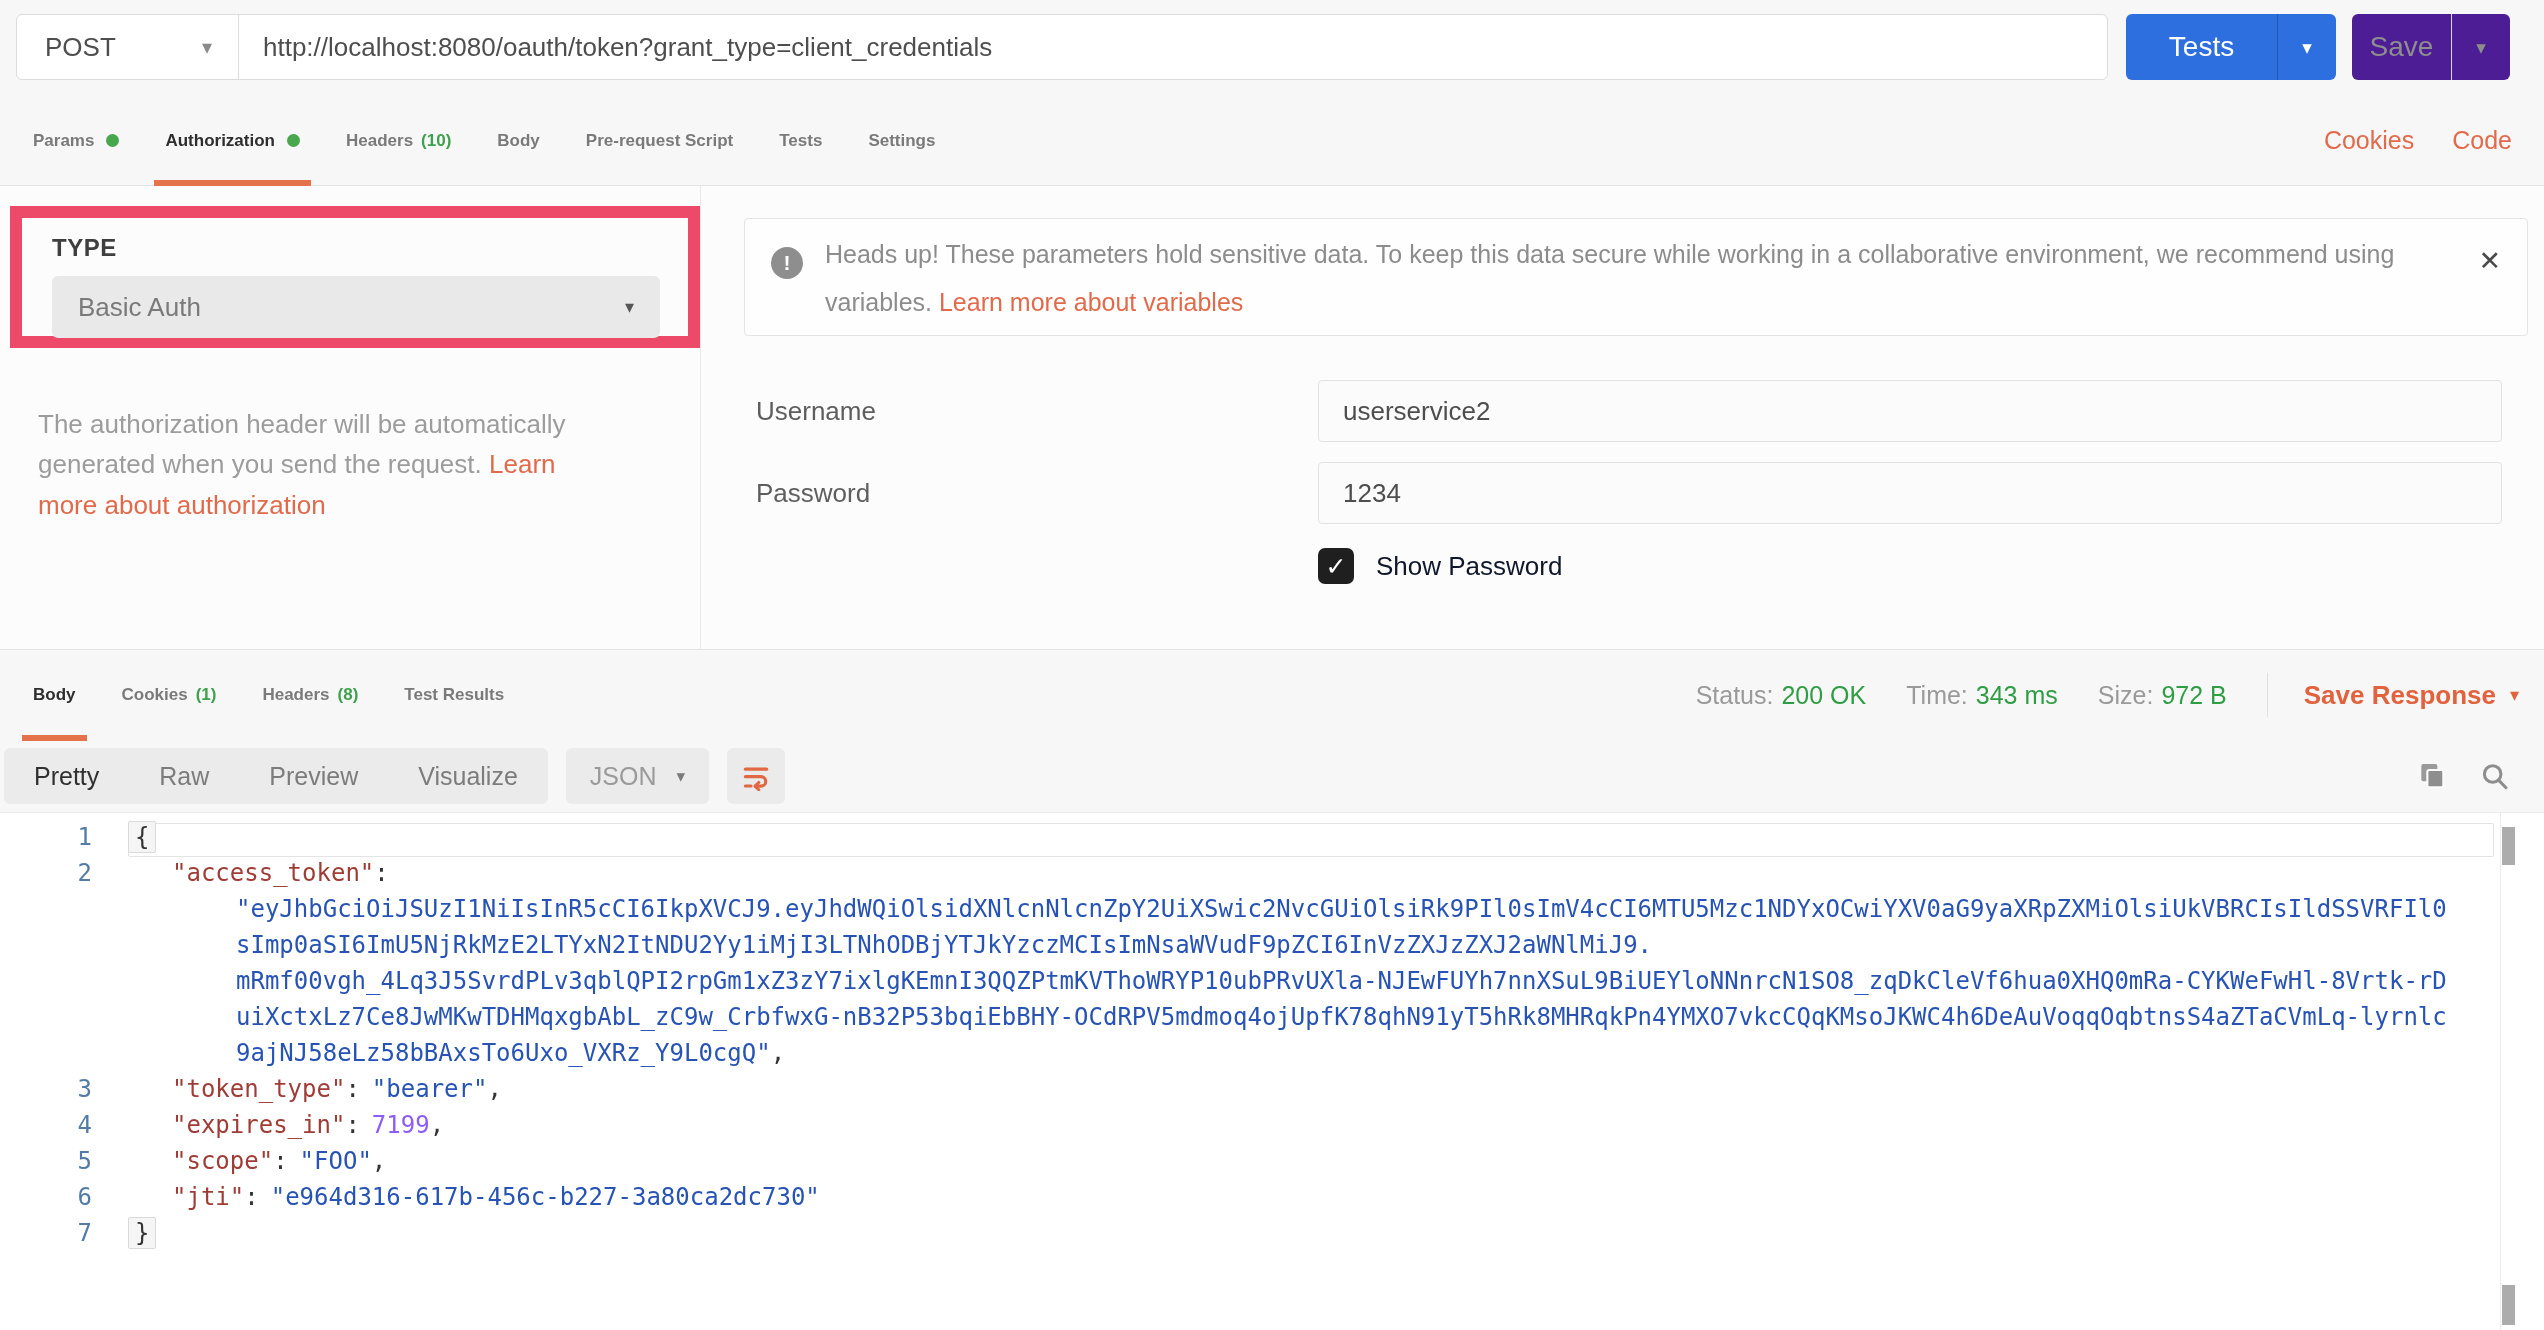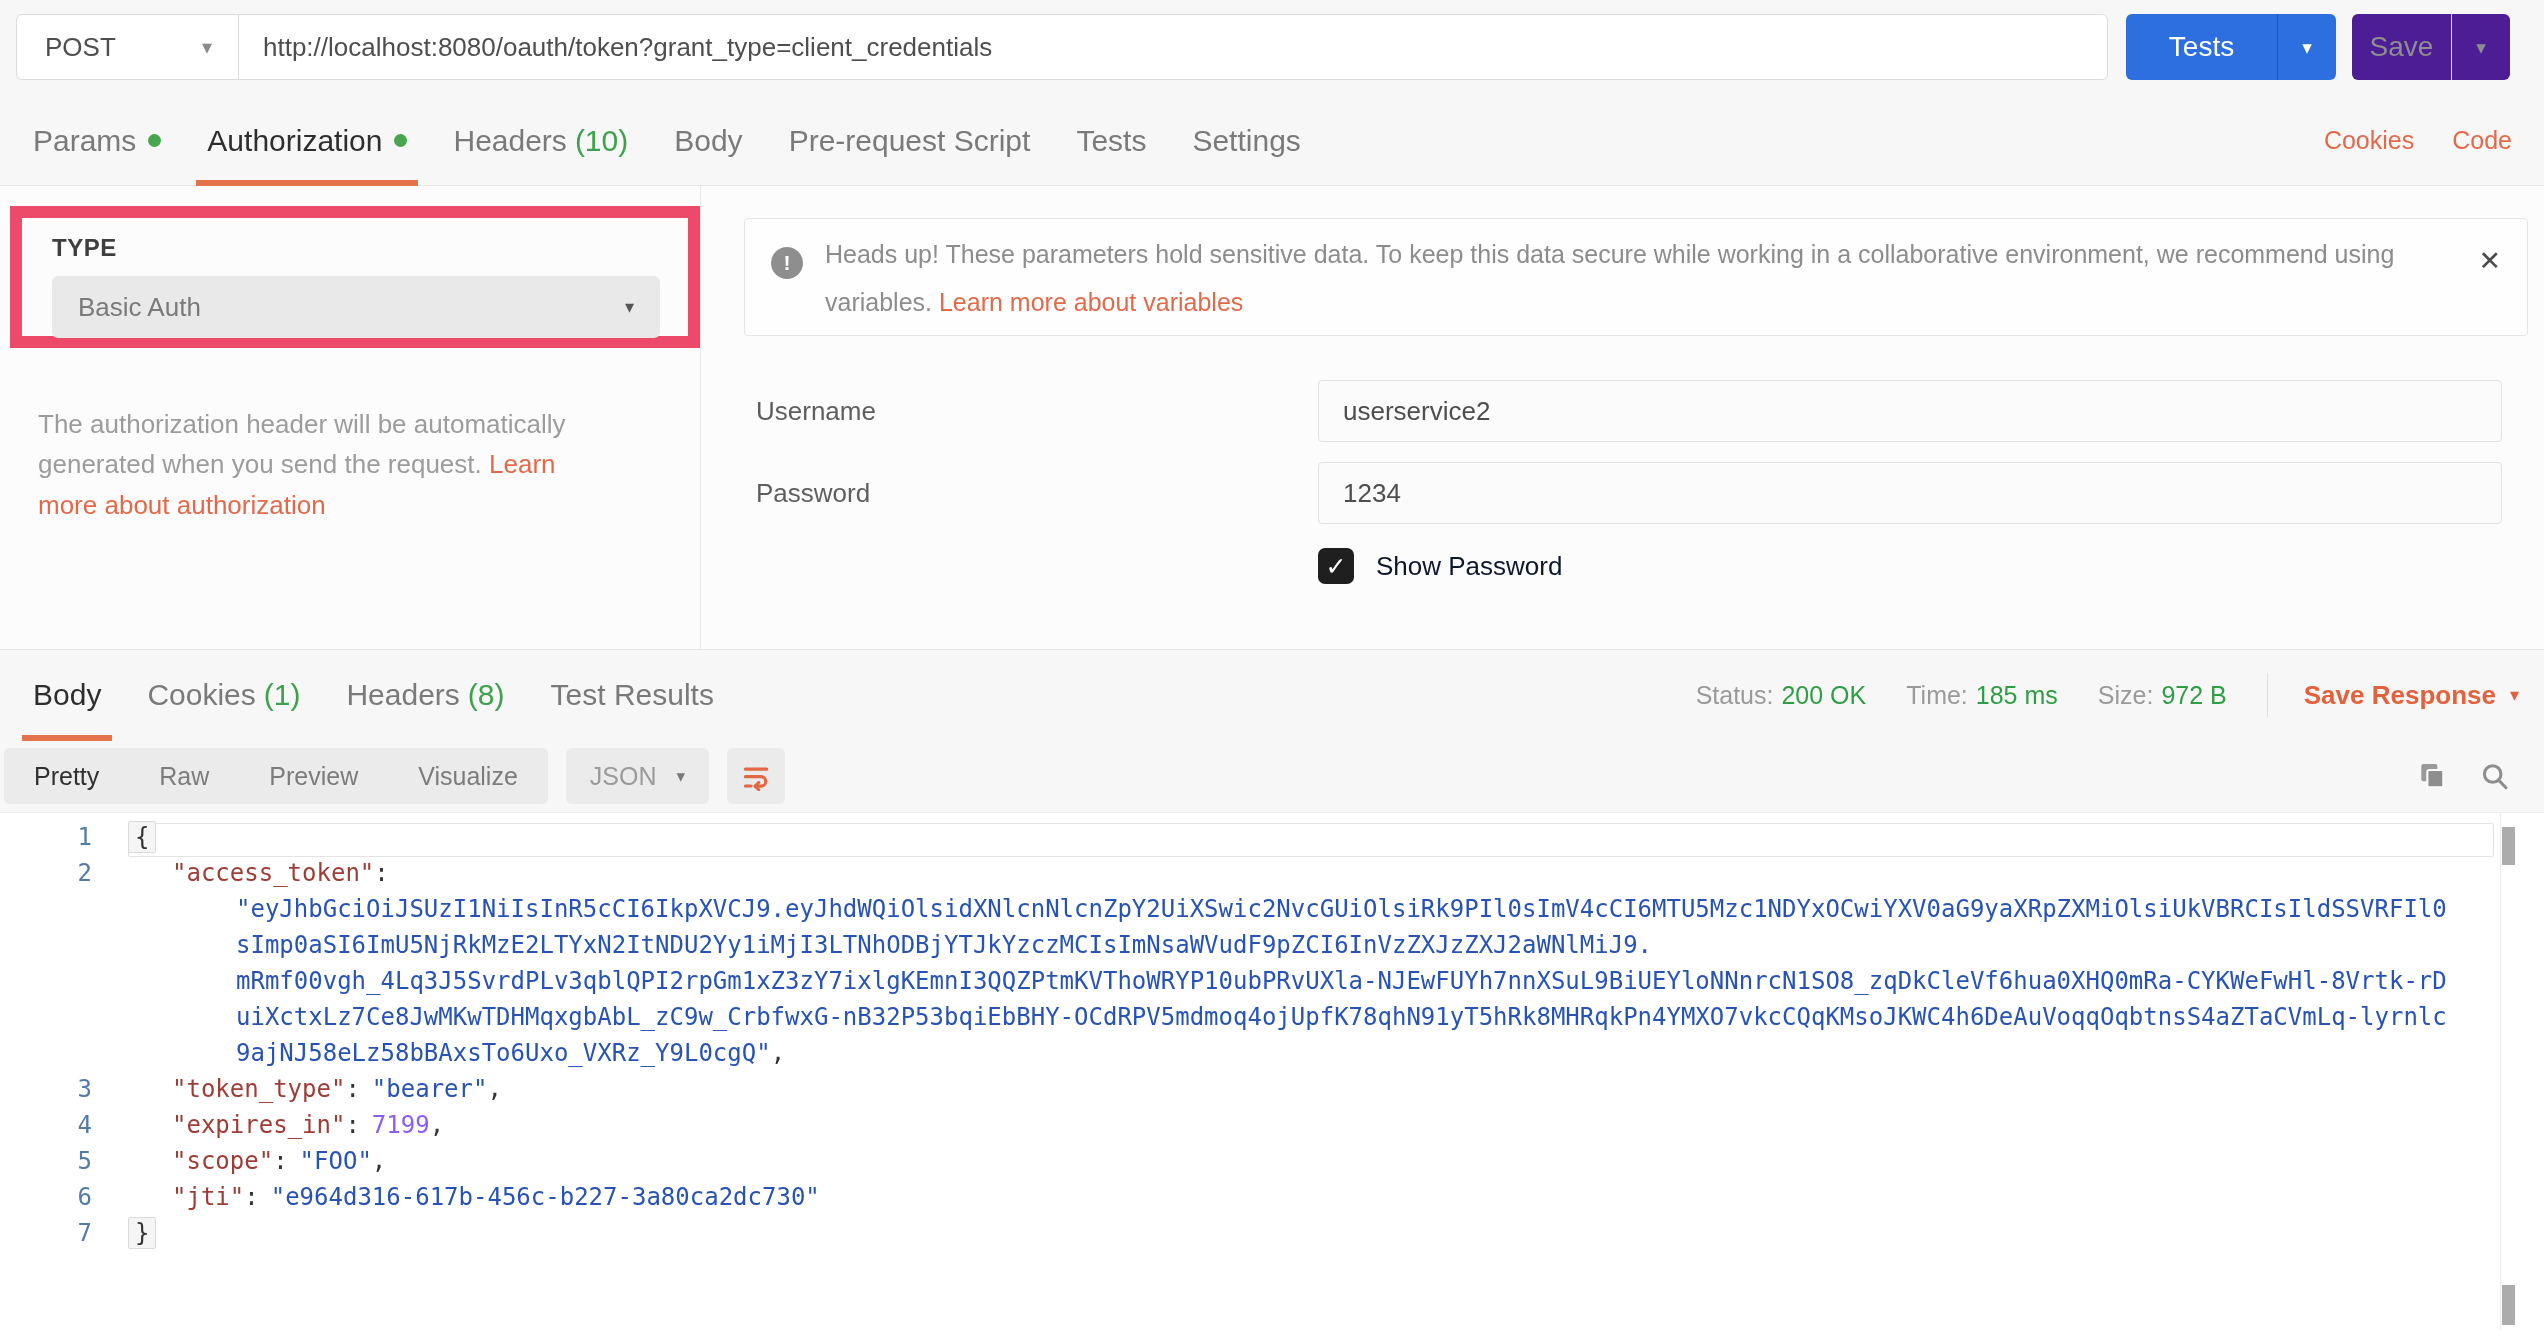--- a/index.html
+++ b/index.html
@@ -22,21 +22,21 @@
   .save { left:2352px; width:158px; background:#4c1d95; color:#8E8E8E; }
   .save .divider { width:1px; background:#D9D9D9; }
   .btn .main { flex:1; display:flex; align-items:center; justify-content:center; font-size:28px; }
   .btn .carebox { width:58px; display:flex; align-items:center; justify-content:center; font-size:19px; }
   .send .carebox { color:#fff; } .save .carebox { color:#8E8E8E; }
 
   
   .tabstrip { position:absolute; left:0; top:96px; width:2544px; height:90px;
               display:flex; align-items:center; padding-left:10px; border-bottom:1px solid #E4E4E4; }
   .rtab { position:relative; height:100%; display:flex; align-items:center; padding:0 23px;
-          font-size:30px; color:#7A7A7A; white-space:nowrap; }
+          font-size:17px; color:#7A7A7A; white-space:nowrap;font-weight:bold; }
   .rtab.active { color:#2E2E2E; }
   .rtab.active::after { content:""; position:absolute; left:12px; right:12px; bottom:-1px;
           height:6px; background:#E4734C; }
   .dot { display:inline-block; width:13px; height:13px; border-radius:50%;
          background:#47A64E; margin-left:12px; }
   .gcount { color:#3FA14D; margin-left:8px; }
   .striplinks { margin-left:auto; display:flex; gap:38px; padding-right:32px; }
   .striplinks span { color:#E26A4B; font-size:25px; }
 
   
@@ -218,21 +218,21 @@
       <span>Headers</span>
       <span class="gcount">(8)</span>
     </div>
     <div class="rtab">
       <span>Test Results</span>
     </div>
     <div class="meta">
       <span class="mlabel">Status:</span>
       <span class="mval">200 OK</span>
       <span class="mlabel">Time:</span>
-      <span class="mval">185 ms</span>
+      <span class="mval">343 ms</span>
       <span class="mlabel">Size:</span>
       <span class="mval">972 B</span>
       <span class="metadiv"></span>
       <span class="saveresp">Save Response</span>
       <span class="saveresp-caret">▾</span>
     </div>
   </div>
 
   <div class="toolbar">
     <div class="seg">

